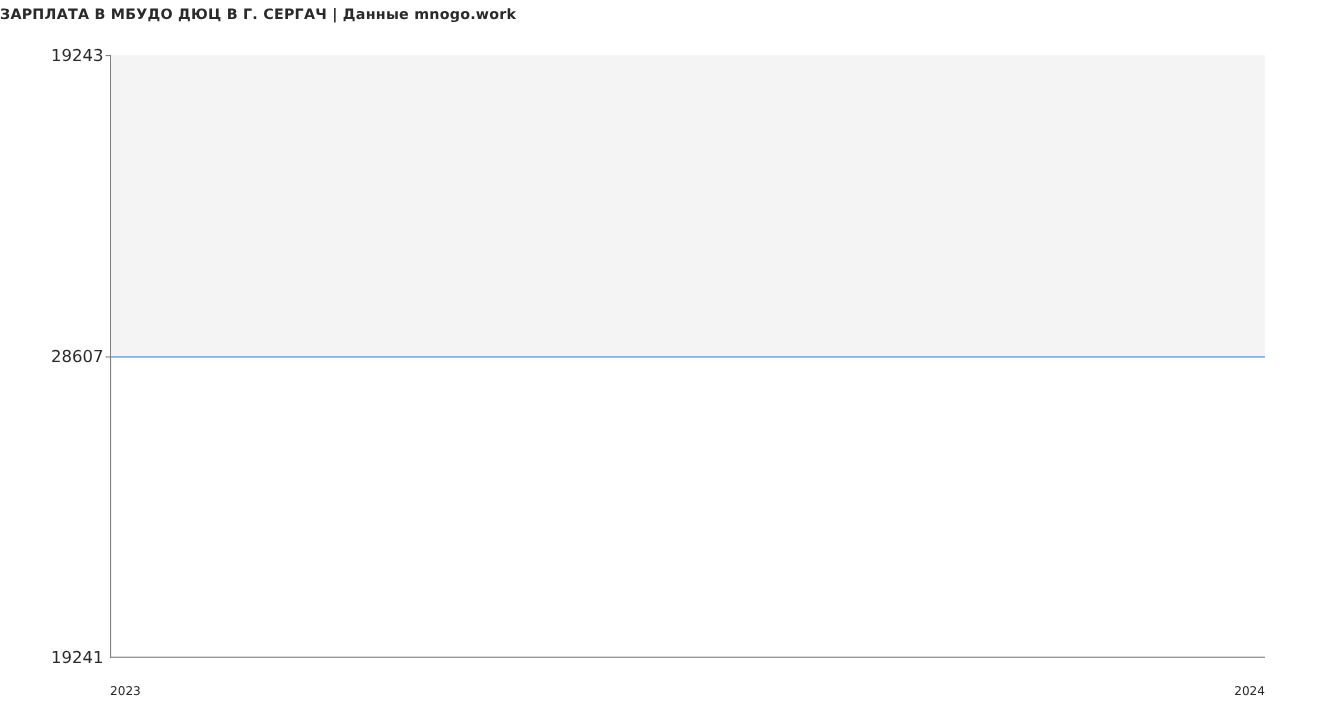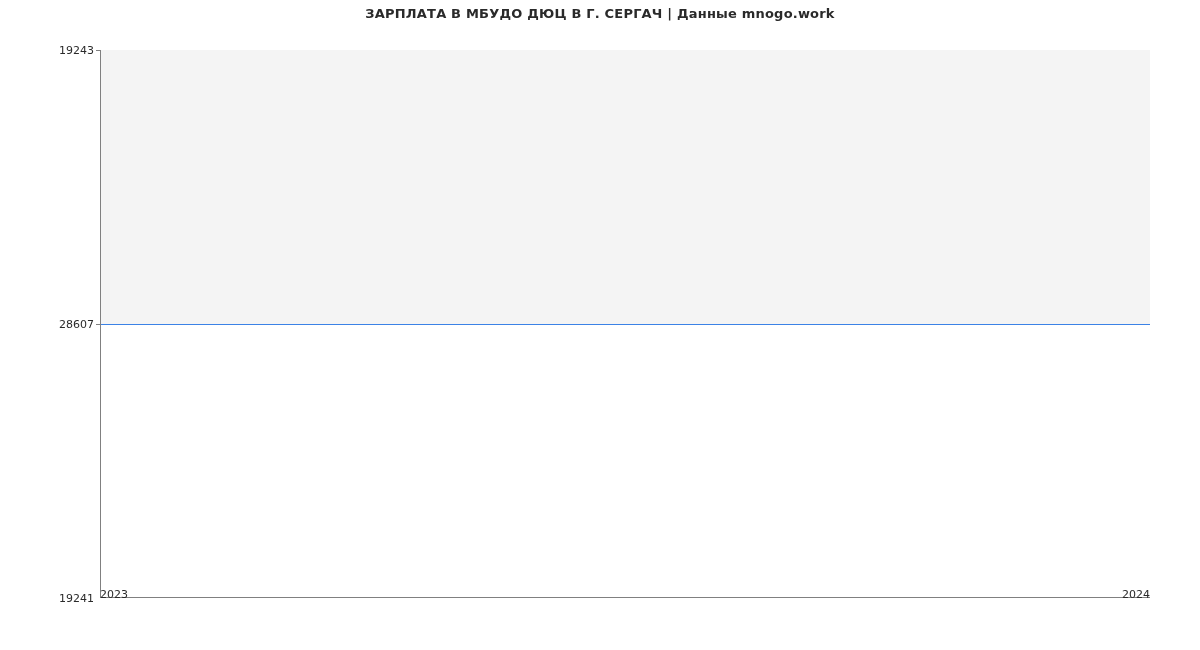--- a/index.html
+++ b/index.html
@@ -8,21 +8,21 @@
       height: 650px;
       background: #ffffff;
       font-family: "DejaVu Sans", Arial, sans-serif;
       position: relative;
     }
     .title {
       position: absolute;
       top: 6px;
       left: 0;
       width: 100%;
-      text-align: center;
+      text-align: left;
       font-size: 13px;
       font-weight: bold;
       color: #2a2a2a;
       letter-spacing: 0.2px;
     }
     .plot-area {
       position: absolute;
       left: 100px;
       top: 50px;
       width: 1050px;
@@ -42,40 +42,40 @@
       position: absolute;
       left: 0;
       top: 50%;
       width: 100%;
       height: 0;
       border-top: 1.4px solid #3b82e6;
     }
     .ytick-label {
       position: absolute;
       right: 1106px;
-      font-size: 11px;
+      font-size: 15px;
       color: #2a2a2a;
       transform: translateY(-50%);
       white-space: nowrap;
     }
     .ytick-top    { top: 50px; }
     .ytick-mid    { top: 324px; }
     .ytick-bot    { top: 598px; text-align: center; }
     .ytick-mark {
       position: absolute;
       left: 96px;
       width: 4px;
       height: 1px;
       background: #808080;
     }
     .ymark-top { top: 50px; }
     .ymark-mid { top: 324px; }
     .xtick-label {
       position: absolute;
-      top: 588px;
+      top: 622px;
       font-size: 11px;
       color: #2a2a2a;
       transform: translateX(-50%);
     }
     .xtick-left  { left: 100px; transform: none; }
     .xtick-right { left: 1150px; transform: translateX(-100%); }
   </style>
 </head>
 <body>
 

